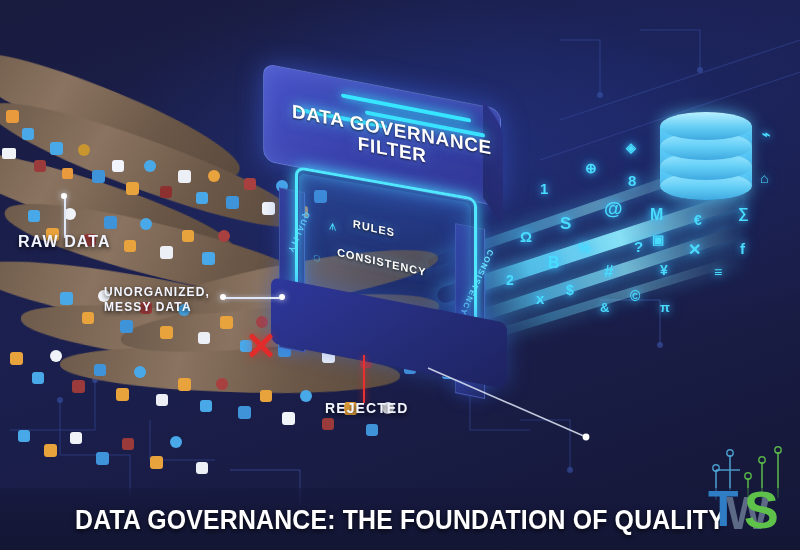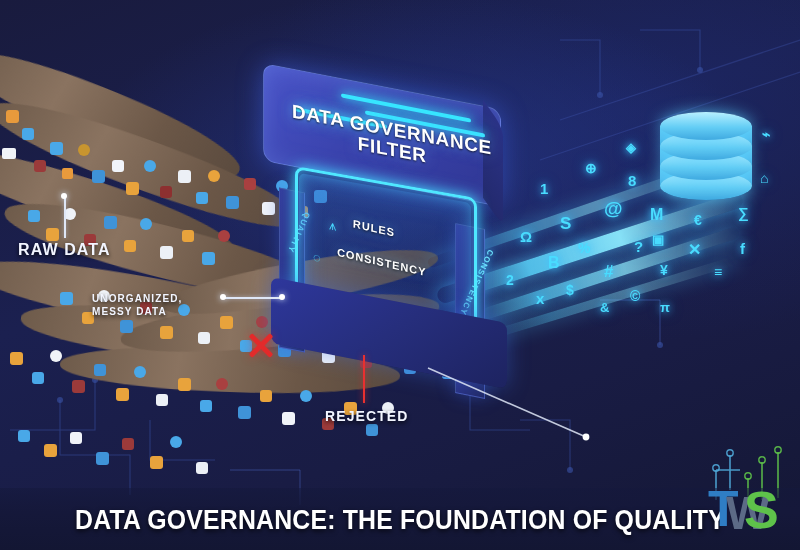--- a/index.html
+++ b/index.html
@@ -118,21 +118,20 @@
     background:linear-gradient(140deg,#2e379c 0%, #262e7c 50%, #1d2360 100%);
     transform:skewY(11deg); border-radius:8px;
     box-shadow:0 0 22px rgba(60,110,230,0.4);
   }
 
   
   .anno {
     position:absolute; color:#f2f5ff; font-weight:700; letter-spacing:1.1px;
     text-shadow:0 2px 4px rgba(0,0,0,0.8);
     white-space:pre-line;
-    margin-top:8px;
   }
   .lead { position:absolute; background:#dfe7f7; box-shadow:0 0 4px rgba(210,225,255,0.6); }
   .dot {
     position:absolute; width:6px; height:6px; border-radius:50%;
     background:#ffffff; box-shadow:0 0 6px rgba(220,235,255,0.95);
   }
 
   .reject-x {
     position:absolute; left:246px; top:330px; width:30px; height:30px;
   }
@@ -401,21 +400,21 @@
     <div class="base-plate"></div>
   </div>
 
   <div class="lead" style="left:64px; top:196px; width:2px; height:42px;"></div>
   <div class="dot" style="left:61px; top:193px;"></div>
   <div class="anno" style="left:18px; top:233px; font-size:16px;">RAW DATA</div>
 
   <div class="lead" style="left:224px; top:297px; width:58px; height:2px;"></div>
   <div class="dot" style="left:220px; top:294px;"></div>
   <div class="dot" style="left:279px; top:294px;"></div>
-  <div class="anno" style="left:92px; top:285px; font-size:10px; line-height:1.25;">UNORGANIZED,
+  <div class="anno" style="left:104px; top:285px; font-size:12px; line-height:1.25;">UNORGANIZED,
 MESSY DATA</div>
 
   <div class="reject-x"></div>
   <div class="reject-line"></div>
   <div class="anno" style="left:325px; top:400px; font-size:14px;">REJECTED</div>
 
   <svg class="circuits" width="800" height="550">
     <line x1="428" y1="368" x2="586" y2="437" stroke="#dfe7f7" stroke-width="1.6" opacity="0.85"></line>
     <circle cx="586" cy="437" r="3.4" fill="#ffffff"></circle>
   </svg>

